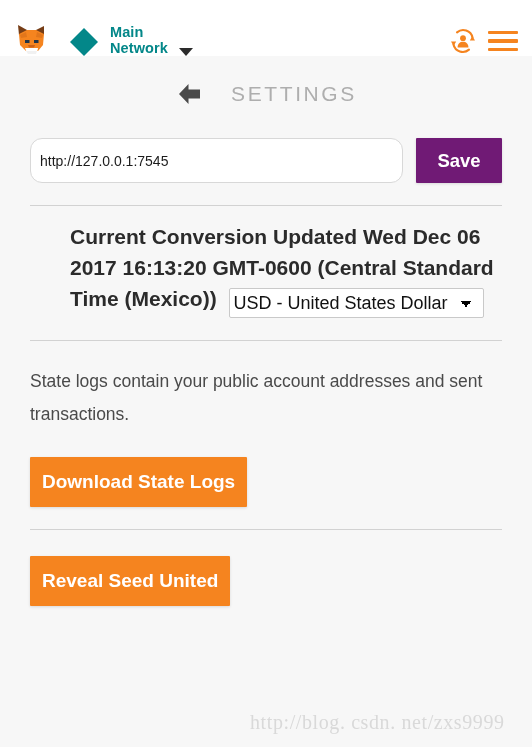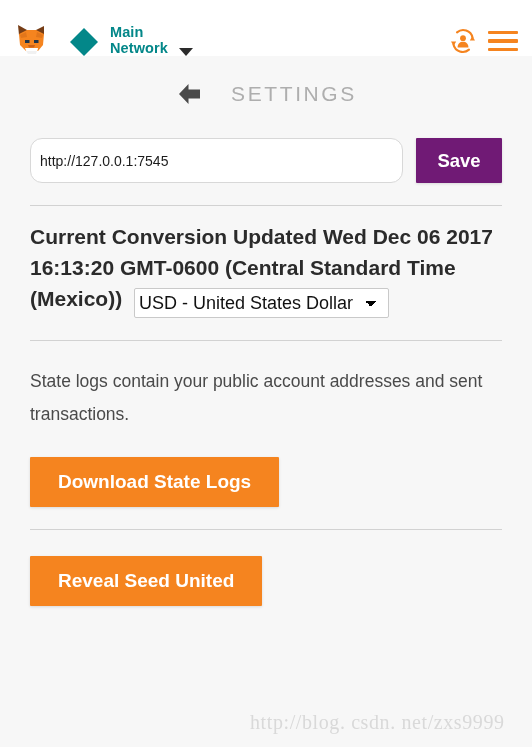--- a/index.html
+++ b/index.html
@@ -160,21 +160,21 @@
     box-shadow: 0 1px 3px rgba(0,0,0,.12);
   }
 
   .divider {
     height: 1px;
     background: #d2d2d2;
     margin: 22px 0 0 0;
     border: none;
   }
 
-  .conv-block { margin-top: 15px; }
+  .conv-block { margin-top: 15px; margin-left: 40px; }
   .conv-text {
     font-size: 21px;
     line-height: 31px;
     color: #2b2b2b;
   }
   .conv-text .label { font-weight: bold; }
   .conv-text .updated { font-weight: 600; }
   .currency-select {
     font-family: "Liberation Sans", sans-serif;
     font-size: 18px;
@@ -209,21 +209,21 @@
   }
 
   .orange-button {
     display: inline-block;
     background: #f5841f;
     color: #ffffff;
     border: none;
     font-family: "Liberation Sans", sans-serif;
     font-size: 19px;
     font-weight: bold;
-    padding: 14px 28px;
+    padding: 14px 12px;
     margin-top: 26px;
     cursor: pointer;
     border-radius: 1px;
     box-shadow: 0 1px 3px rgba(0,0,0,.12);
   }
 
   .watermark {
     position: absolute;
     left: 250px;
     top: 711px;

